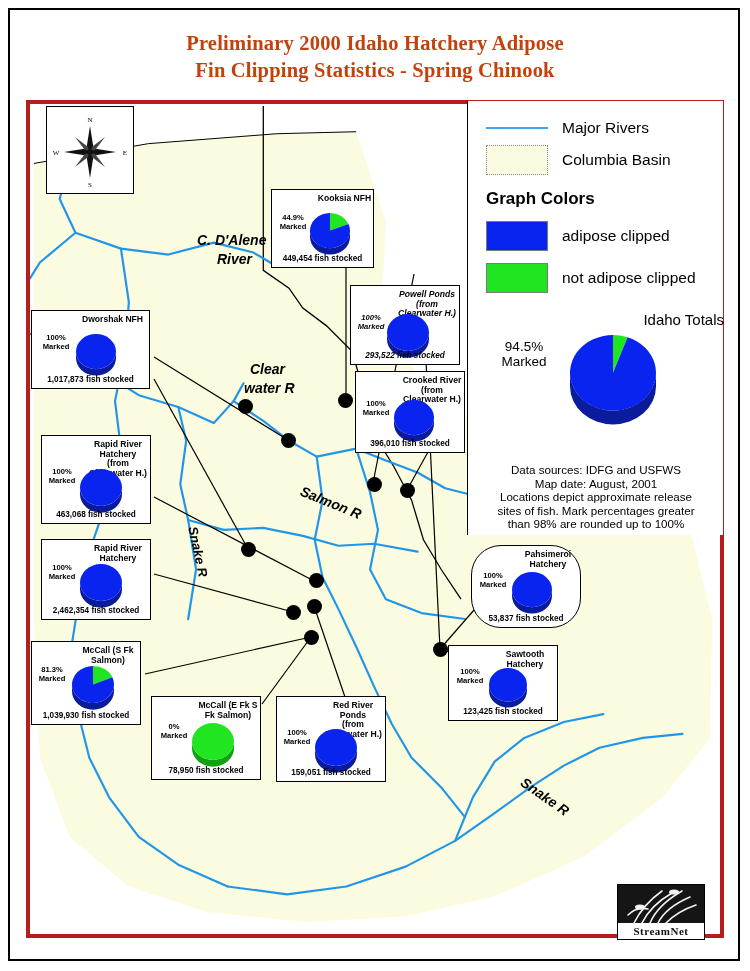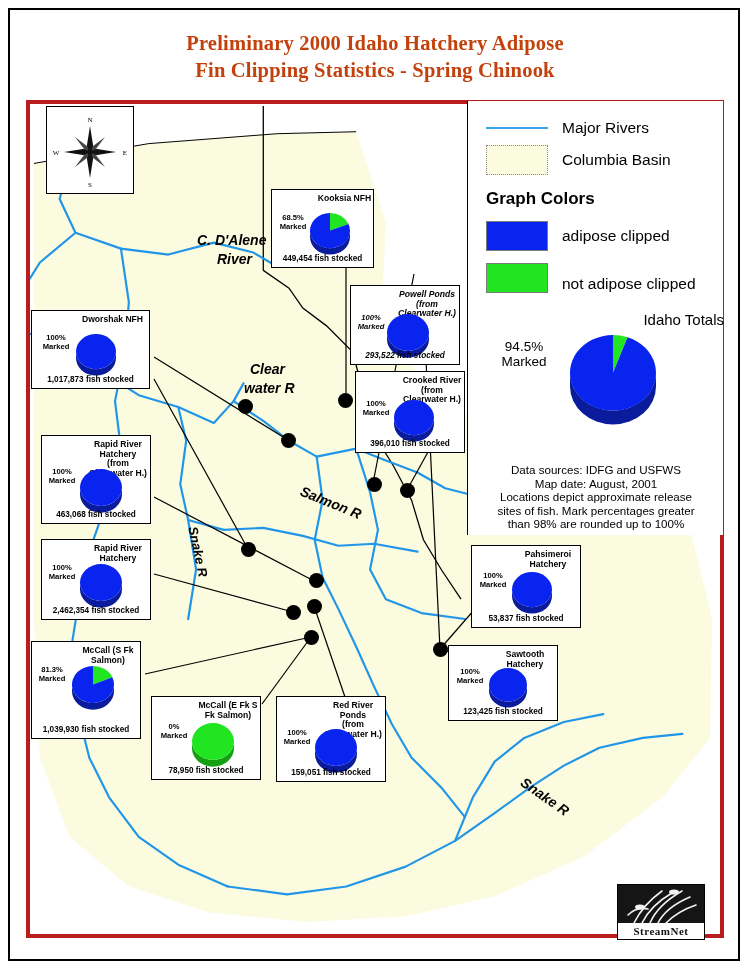--- a/index.html
+++ b/index.html
@@ -158,21 +158,21 @@
     <span class="basin-swatch"></span>
     <span class="leg-label">Columbia Basin</span>
   </div>
 
   <div class="graph-colors">Graph Colors</div>
 
   <div class="leg-row" style="left:18px;top:120px;">
     <span class="color-swatch" style="background:#0a24ef"></span>
     <span class="leg-label">adipose clipped</span>
   </div>
-  <div class="leg-row" style="left:18px;top:162px;align-items:flex-end;">
+  <div class="leg-row" style="left:18px;top:162px;">
     <span class="color-swatch" style="background:#22e522"></span>
     <span class="leg-label">not adipose clipped</span>
   </div>
 
   <div class="totals-title">Idaho Totals</div>
   <div class="totals-pct">
     <div>94.5%</div>
     <div>Marked</div>
   </div>
   <div class="totals-pie">
@@ -191,21 +191,21 @@
     <div>than 98% are rounded up to 100%</div>
   </div>
 </div>
 
 <div id="hatchery-layer">
     <div class="box" style="left: 271px; top: 189px; width: 103px; height: 79px;">
       <div class="box-title">
         <div>Kooksia NFH</div>
       </div>
       <div class="box-pct" style="left: 3px; top: 24px; width: 36px;">
-        <div>68.5%</div>
+        <div>44.9%</div>
         <div>Marked</div>
       </div>
       <div class="box-pie" style="left: 36px; top: 21px;"><svg viewBox="0 0 44 45.6" width="44" height="45.6">
           <path d="M2,19.6 a20,17.6 0 0 0 40,0 l0,6.4 a20,17.6 0 0 1 -40,0 Z" fill="#0a1b9c"></path>
           <path d="M22,19.6 L22,2 A20,17.6 0 0 1 40.50154413668916,12.915887918816296 Z" fill="#22e522"></path>
           <path d="M22,19.6 L40.50154413668916,12.915887918816296 A20,17.6 0 1 1 22,2 Z" fill="#0a24ef"></path>
         </svg></div>
       <div class="box-stock">449,454 fish stocked</div>
     </div>
     <div class="box" style="left: 350px; top: 285px; width: 110px; height: 80px; font-style: italic;">
@@ -274,21 +274,21 @@
       <div class="box-pct" style="left: 2px; top: 24px; width: 36px;">
         <div>100%</div>
         <div>Marked</div>
       </div>
       <div class="box-pie" style="left: 36px; top: 22px;"><svg viewBox="0 0 46 47.68" width="46" height="47.68">
           <path d="M2,20.48 a21,18.48 0 0 0 42,0 l0,6.72 a21,18.48 0 0 1 -42,0 Z" fill="#0a1b9c"></path>
           <ellipse cx="23" cy="20.48" rx="21" ry="18.48" fill="#0a24ef"></ellipse>
         </svg></div>
       <div class="box-stock">2,462,354 fish stocked</div>
     </div>
-    <div class="box" style="left: 31px; top: 641px; width: 110px; height: 98px;">
+    <div class="box" style="left: 31px; top: 641px; width: 110px; height: 84px;">
       <div class="box-title">
         <div>McCall (S Fk Salmon)</div>
       </div>
       <div class="box-pct" style="left: 2px; top: 24px; width: 36px;">
         <div>81.3%</div>
         <div>Marked</div>
       </div>
       <div class="box-pie" style="left: 38px; top: 22px;"><svg viewBox="0 0 46 47.68" width="46" height="47.68">
           <path d="M2,20.48 a21,18.48 0 0 0 42,0 l0,6.72 a21,18.48 0 0 1 -42,0 Z" fill="#0a1b9c"></path>
           <path d="M23,20.48 L23,2 A21,18.48 0 0 1 42.37612753727241,13.35440782271372 Z" fill="#22e522"></path>
@@ -318,21 +318,21 @@
       <div class="box-pct" style="left: 2px; top: 32px; width: 36px;">
         <div>100%</div>
         <div>Marked</div>
       </div>
       <div class="box-pie" style="left: 36px; top: 30px;"><svg viewBox="0 0 46 47.68" width="46" height="47.68">
           <path d="M2,20.48 a21,18.48 0 0 0 42,0 l0,6.72 a21,18.48 0 0 1 -42,0 Z" fill="#0a1b9c"></path>
           <ellipse cx="23" cy="20.48" rx="21" ry="18.48" fill="#0a24ef"></ellipse>
         </svg></div>
       <div class="box-stock">159,051 fish stocked</div>
     </div>
-    <div class="box" style="left: 471px; top: 545px; width: 110px; height: 83px;">
+    <div class="box" style="left: 471px; top: 545px; width: 110px; height: 83px; border-radius: 30px;">
       <div class="box-title">
         <div>Pahsimeroi Hatchery</div>
       </div>
       <div class="box-pct" style="left: 3px; top: 26px; width: 36px;">
         <div>100%</div>
         <div>Marked</div>
       </div>
       <div class="box-pie" style="left: 38px; top: 24px;"><svg viewBox="0 0 44 45.6" width="44" height="45.6">
           <path d="M2,19.6 a20,17.6 0 0 0 40,0 l0,6.4 a20,17.6 0 0 1 -40,0 Z" fill="#0a1b9c"></path>
           <ellipse cx="22" cy="19.6" rx="20" ry="17.6" fill="#0a24ef"></ellipse>

